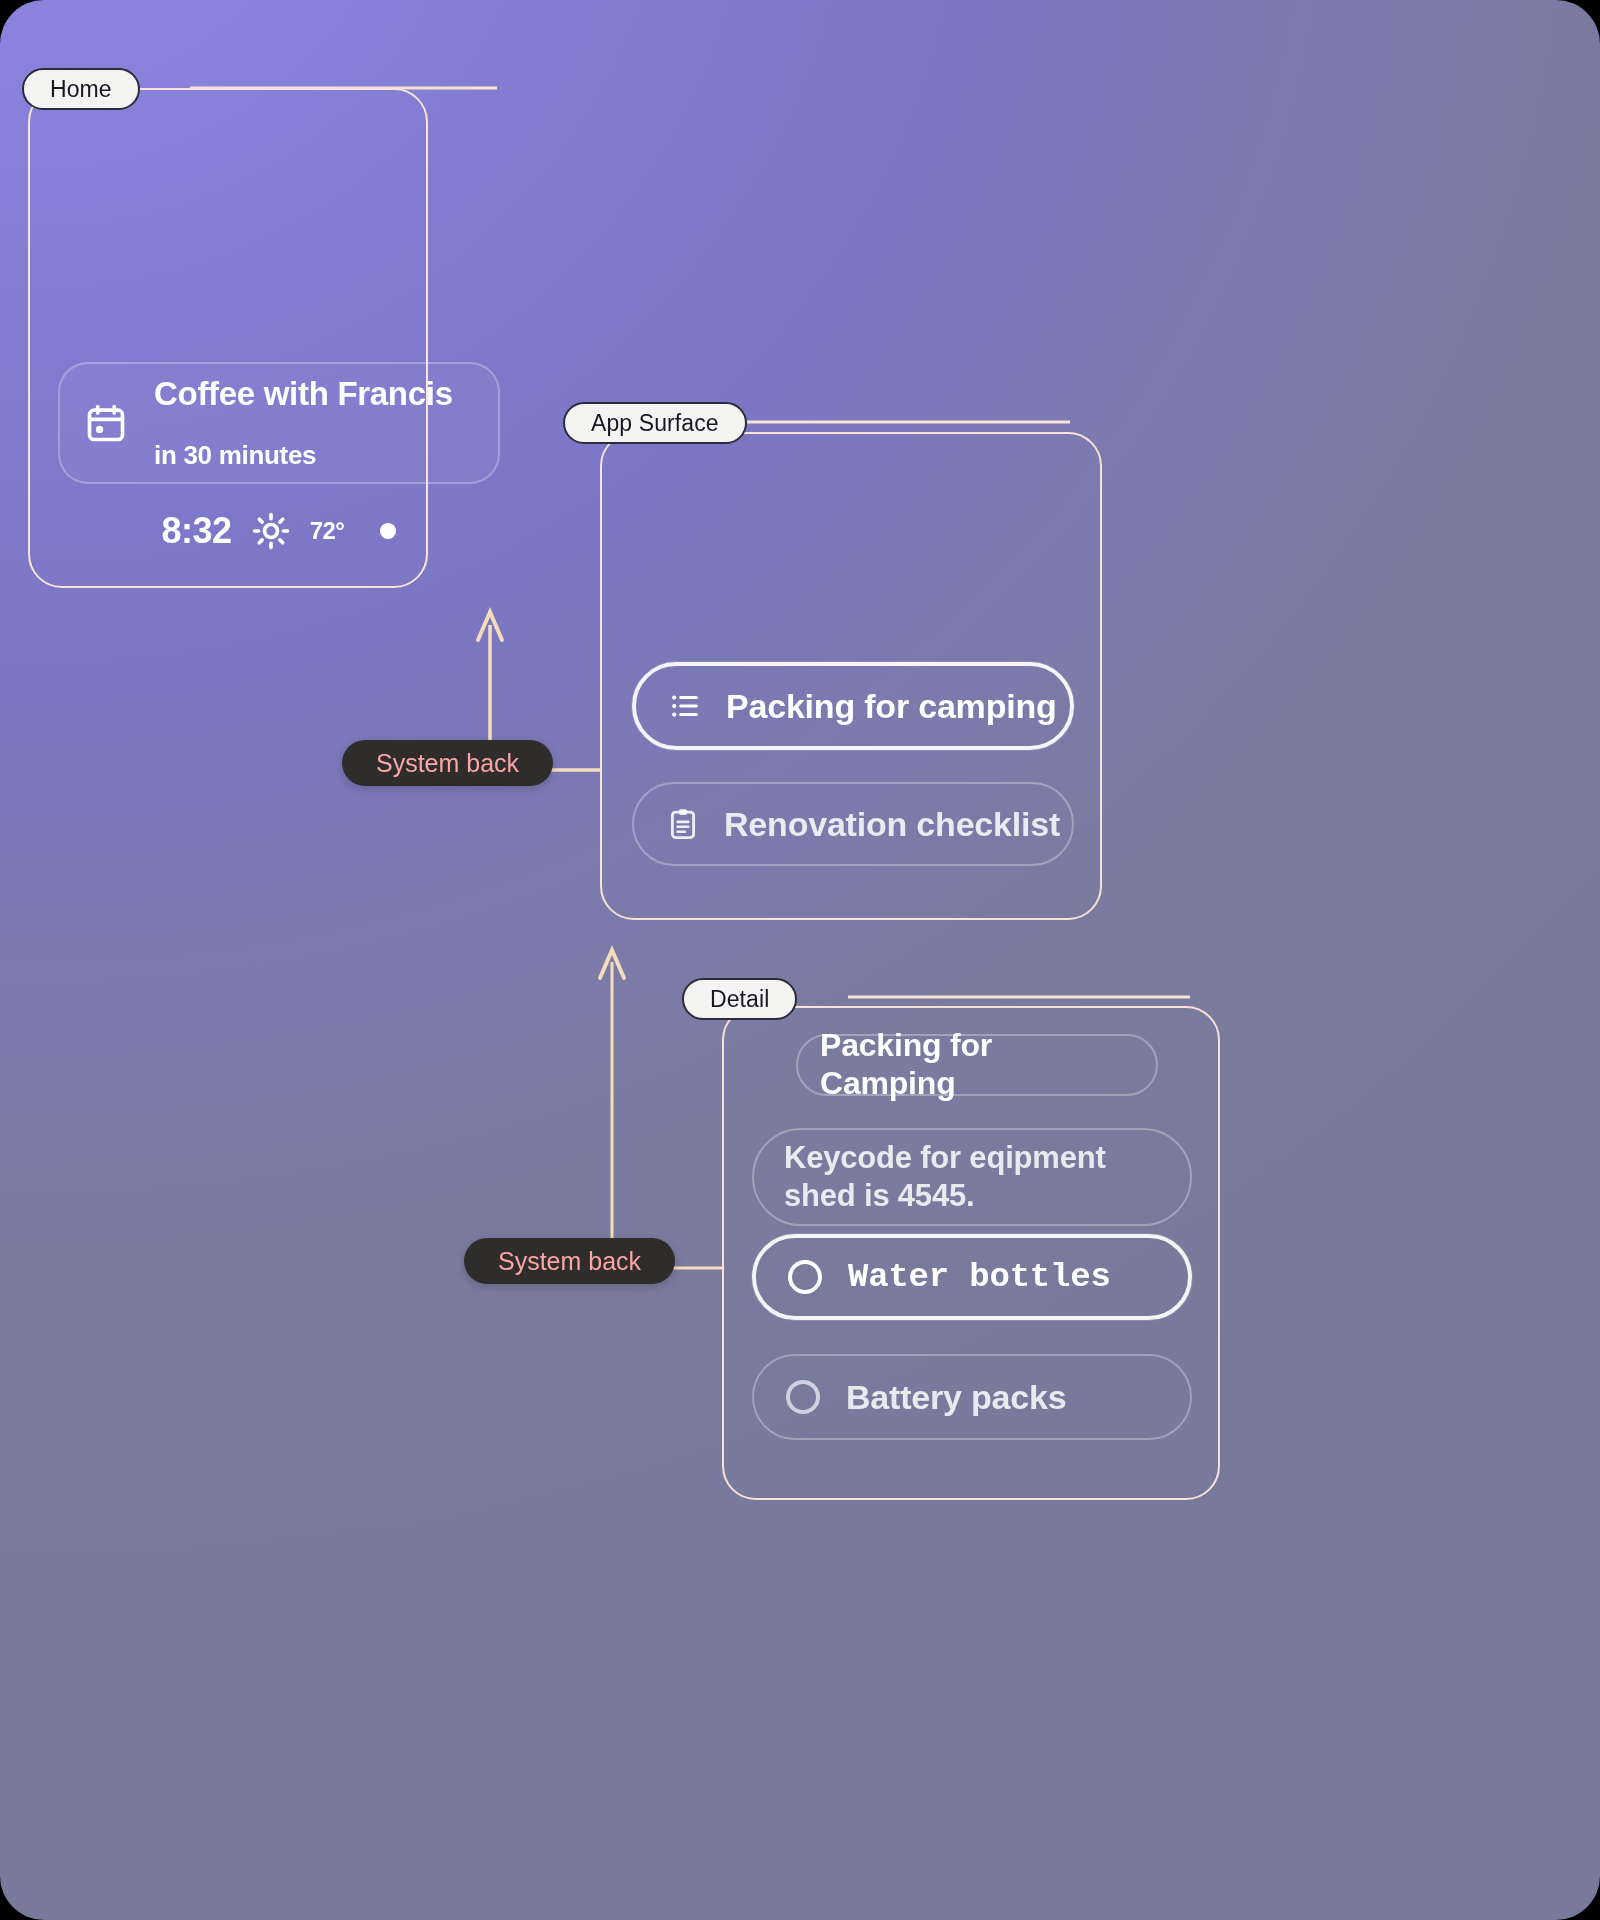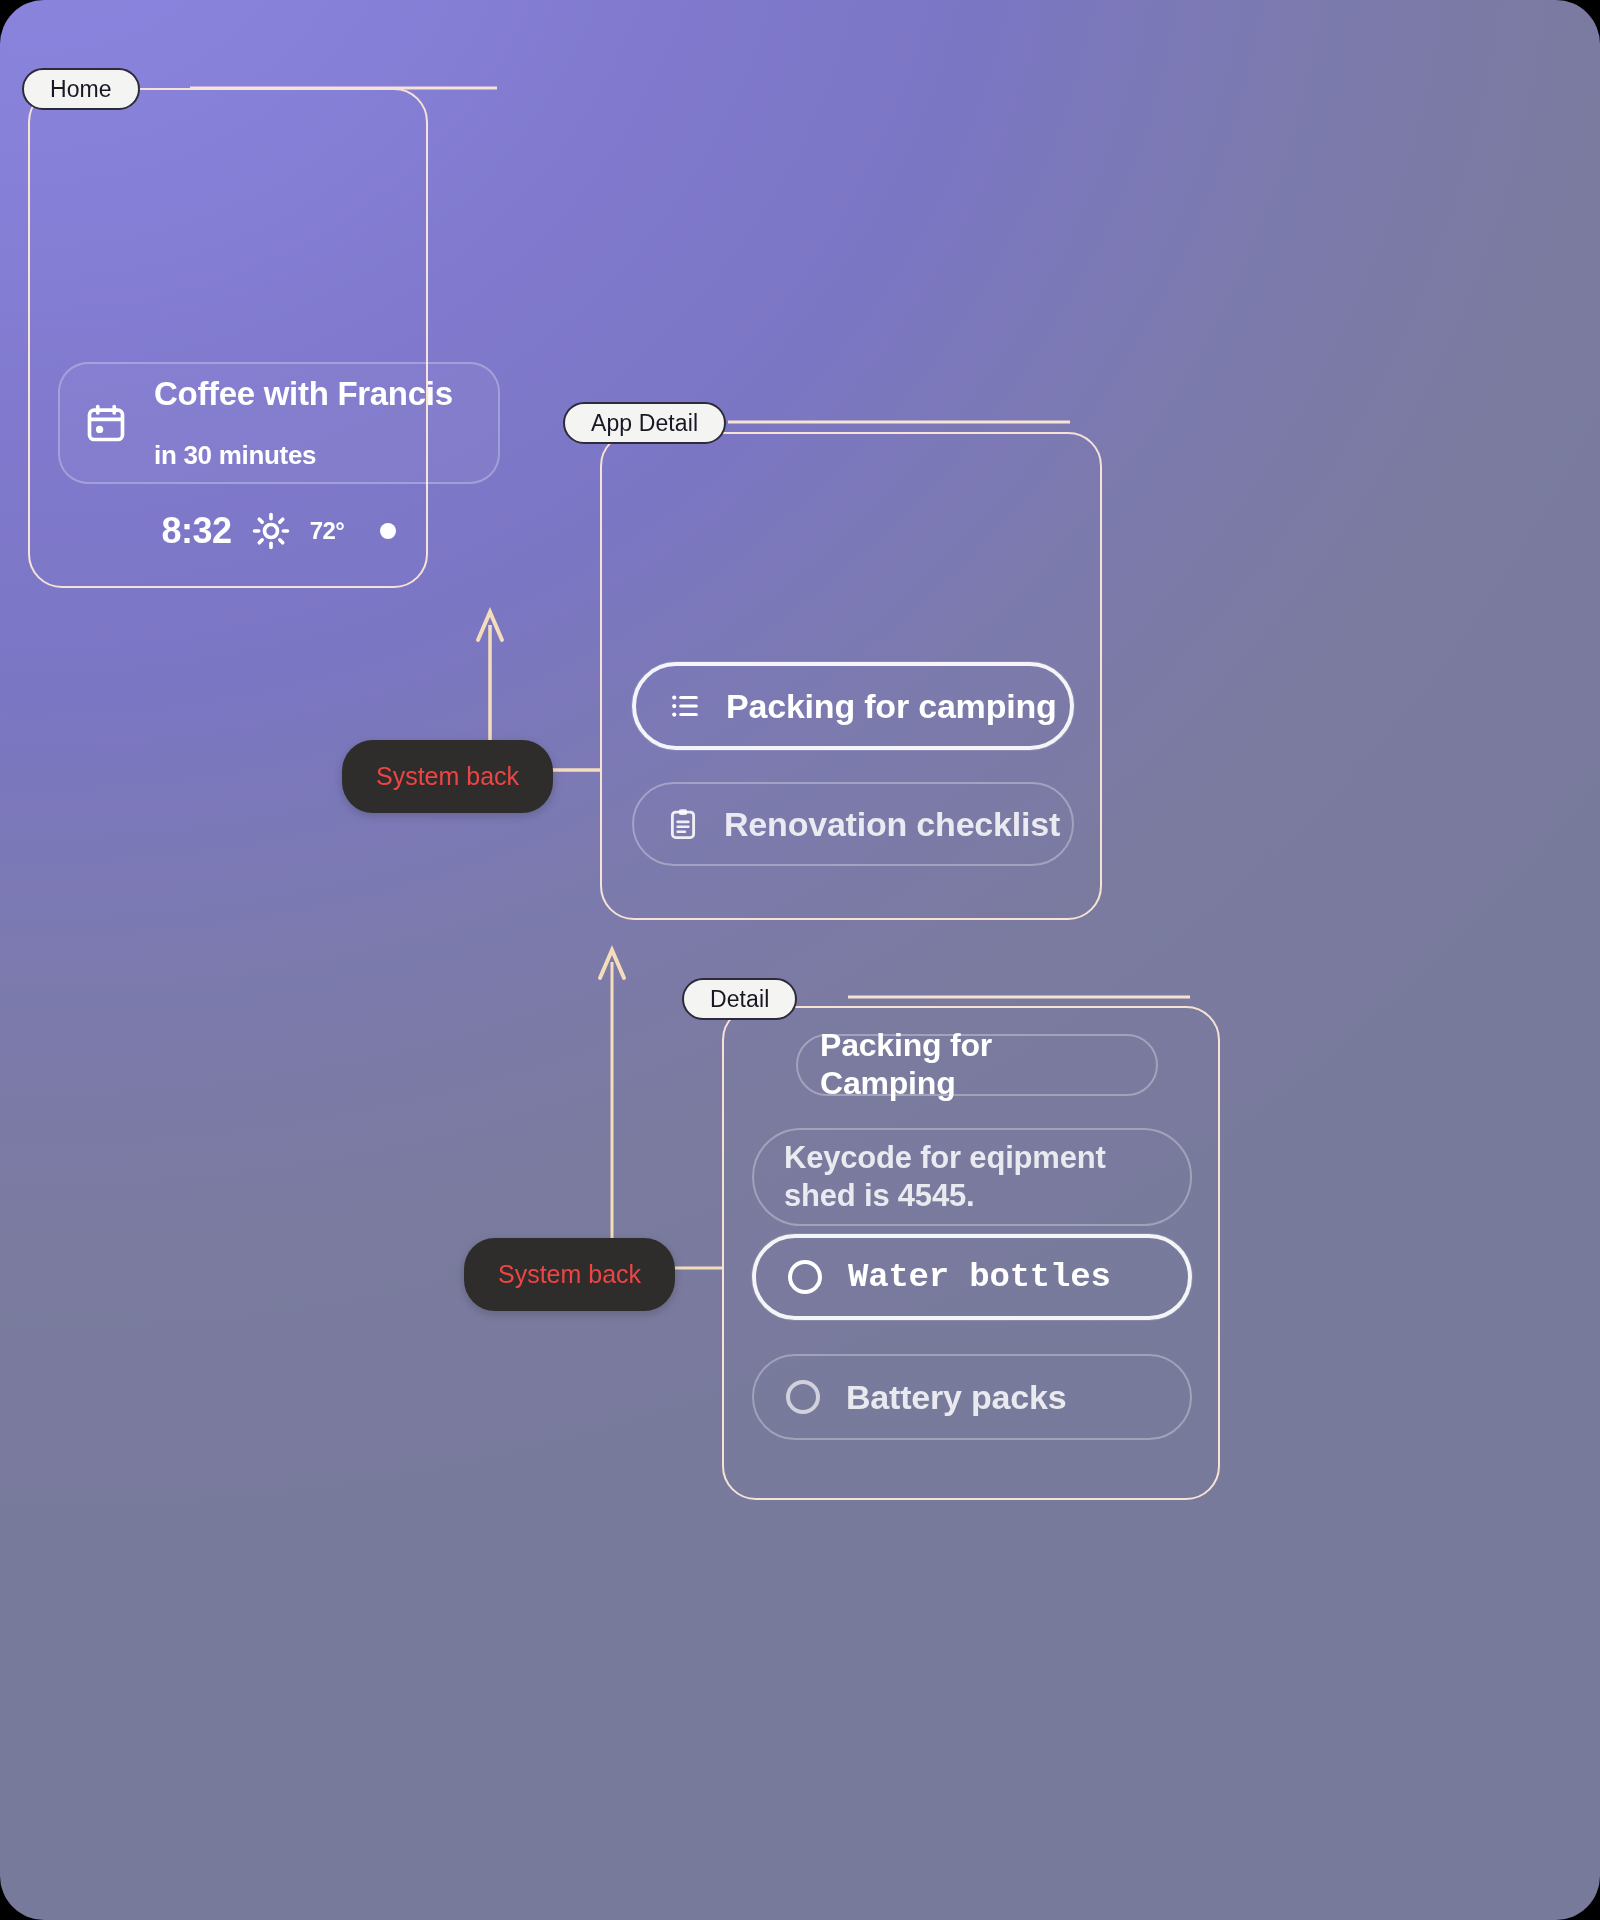--- a/index.html
+++ b/index.html
@@ -56,25 +56,25 @@
     white-space: nowrap;
     z-index: 6;
   }
 
   
   .sys-pill {
     position: absolute;
     display: flex;
     align-items: center;
     justify-content: center;
-    height: 73px;
+    height: 46px;
     padding: 0 34px;
     border-radius: 31px;
     background: #2e2d2c;
-    color: #ef4444;
+    color: #fca5a5;
     font-size: 25px;
     font-weight: 400;
     white-space: nowrap;
     z-index: 7;
     box-shadow: 0 3px 10px rgba(0,0,0,0.18);
   }
 
   
   .card {
     position: absolute;
@@ -253,21 +253,21 @@
           <g stroke="rgba(255,255,255,0.88)" stroke-width="1.8" stroke-linecap="round">
             <line x1="8.2" y1="10.5" x2="15.8" y2="10.5"></line>
             <line x1="8.2" y1="14" x2="15.8" y2="14"></line>
             <line x1="8.2" y1="17.5" x2="13.4" y2="17.5"></line>
           </g>
         </svg>
       </span>
       <span class="card-label soft-text">Renovation checklist</span>
     </div>
   </div>
-  <div class="tag" id="app-tag">App Detail</div>
+  <div class="tag" id="app-tag">App Surface</div>
 
   <div class="panel" id="detail-panel">
 
     <div id="row-title" class="card soft">
       <span class="card-label">Packing for Camping</span>
     </div>
 
     <div id="row-note" class="card soft">
       <span class="card-label soft-text">Keycode for eqipment shed is 4545.</span>
     </div>

